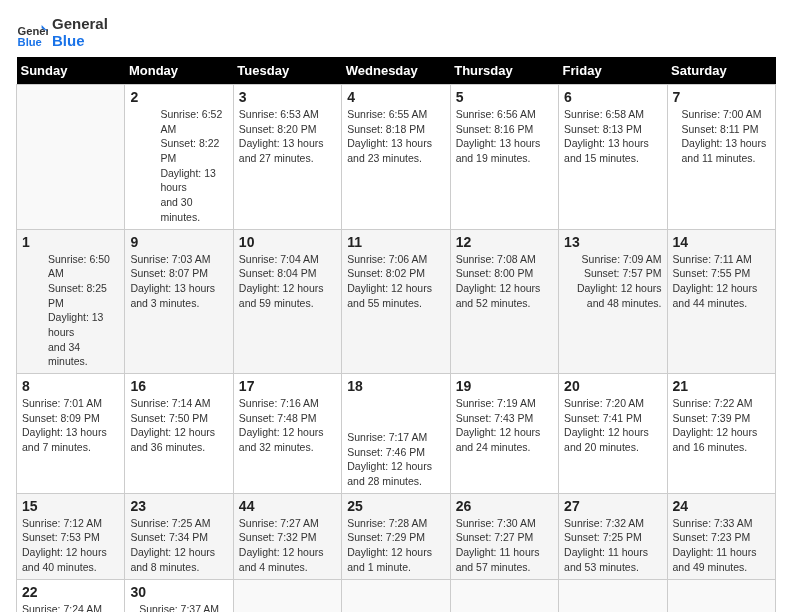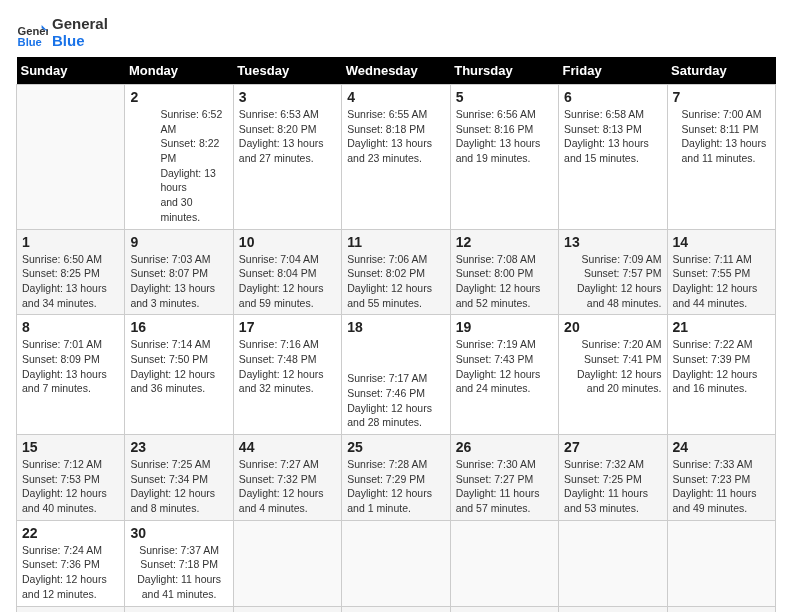--- a/index.html
+++ b/index.html
@@ -148,21 +148,21 @@
           <span class="day-num">7</span>
           <div class="day-detail" style="white-space: pre-line; margin-left: 9px;">Sunrise: 7:00 AM
 Sunset: 8:11 PM
 Daylight: 13 hours
 and 11 minutes.</div>
         </td>
       </tr>
       <tr>
         <td>
           <span class="day-num">1</span>
-          <div class="day-detail" style="white-space: pre-line;">Sunrise: 6:50 AM
+          <div class="day-detail" style="white-space: pre-line; margin-left: 26px;">Sunrise: 6:50 AM
 Sunset: 8:25 PM
 Daylight: 13 hours
 and 34 minutes.</div>
         </td>
         <td>
           <span class="day-num">9</span>
           <div class="day-detail" style="white-space: pre-line;">Sunrise: 7:03 AM
 Sunset: 8:07 PM
 Daylight: 13 hours
 and 3 minutes.</div>
@@ -234,21 +234,21 @@
         </td>
         <td>
           <span class="day-num">19</span>
           <div class="day-detail" style="white-space: pre-line;">Sunrise: 7:19 AM
 Sunset: 7:43 PM
 Daylight: 12 hours
 and 24 minutes.</div>
         </td>
         <td>
           <span class="day-num">20</span>
-          <div class="day-detail" style="white-space: pre-line; text-align: right;">Sunrise: 7:20 AM
+          <div class="day-detail" style="white-space: pre-line;">Sunrise: 7:20 AM
 Sunset: 7:41 PM
 Daylight: 12 hours
 and 20 minutes.</div>
         </td>
         <td>
           <span class="day-num">21</span>
           <div class="day-detail" style="white-space: pre-line;">Sunrise: 7:22 AM
 Sunset: 7:39 PM
 Daylight: 12 hours
 and 16 minutes.</div>

